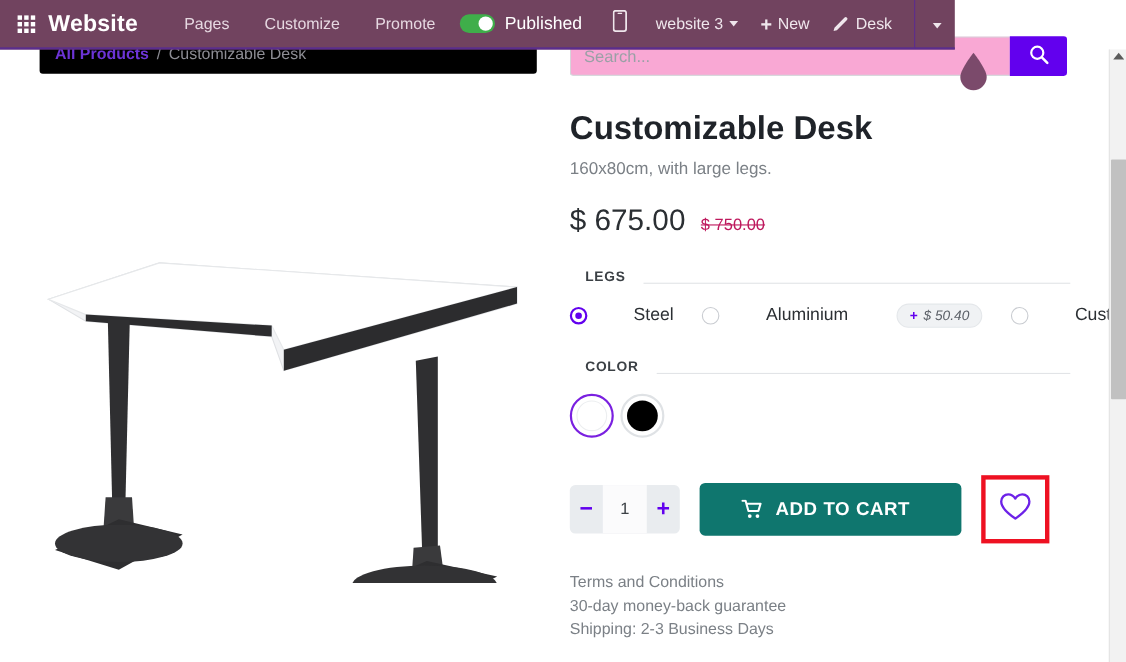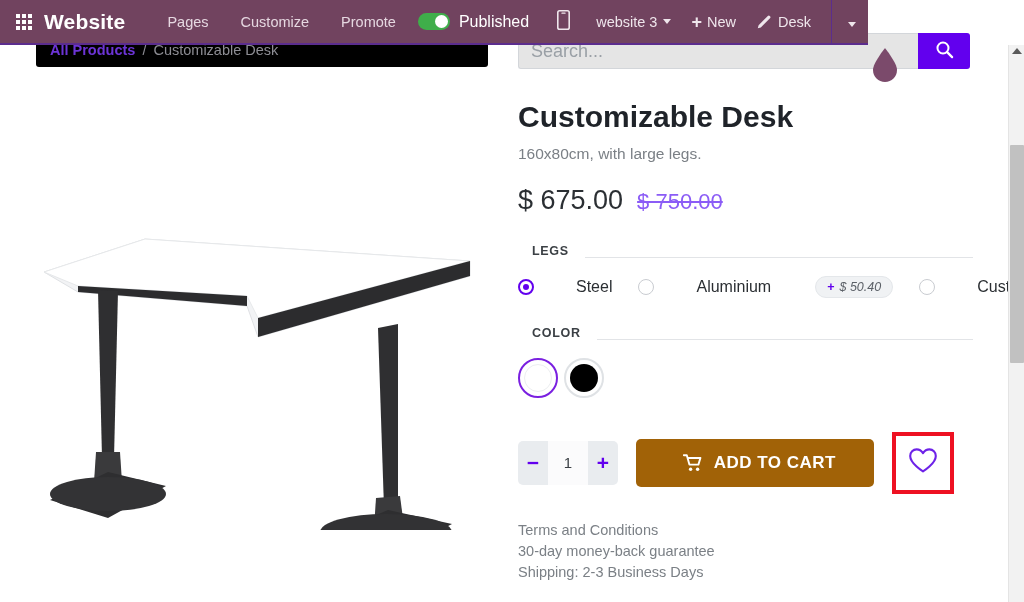--- a/index.html
+++ b/index.html
@@ -74,21 +74,21 @@
   .bc-current { color: #8d8d94; }
 
   
   .search-wrap {
     position: absolute; left: 518px; top: -12px; width: 452px; height: 36px;
     display: flex;
   }
   .search-input {
     flex: 1; border: 1px solid #d3d6da; border-right: none;
     border-radius: 3px 0 0 3px; padding: 0 12px;
-    font-size: 18px; color: #44474c; outline: none; background: #e5e5e5;
+    font-size: 15px; color: #44474c; outline: none; background: #f9a8d4;
     font-family: "Liberation Sans", sans-serif;
   }
   .search-input::placeholder { color: #9aa0a6; }
   .search-btn {
     width: 52px; background: #6200ee; border: none; border-radius: 0 3px 3px 0;
     display: flex; align-items: center; justify-content: center; cursor: pointer;
   }
 
   
   .map-pin {
@@ -104,21 +104,21 @@
 
   
   .detail-col { position: absolute; left: 518px; top: 55px; width: 455px; }
   .product-title {
     font-size: 30px; font-weight: bold; color: #1f2329; margin: 0 0 10px 0; line-height: 1.15;
   }
   .product-subtitle { font-size: 15.5px; color: #7b8086; margin-bottom: 22px; }
   .price-row { display: flex; align-items: baseline; margin-bottom: 28px; }
   .price-now { font-size: 27px; color: #2b2f33; }
   .price-old {
-    font-size: 22px; color: #8b5cf6; text-decoration: line-through; margin-left: 14px;
+    font-size: 15px; color: #be185d; text-decoration: line-through; margin-left: 14px;
   }
 
   .attr-head { display: flex; align-items: flex-end; margin-bottom: 18px; margin-left: 14px; }
   .attr-label {
     font-size: 12.5px; font-weight: bold; letter-spacing: .7px; color: #3b4045;
     text-transform: uppercase; white-space: nowrap;
   }
   .attr-rule { flex: 1; height: 1px; background: #e2e4e7; margin-left: 16px; }
 
   .radio-row { display: flex; align-items: center; margin-bottom: 28px; }
@@ -157,23 +157,23 @@
   .qty-btn {
     width: 30px; height: 44px; display: flex; align-items: center; justify-content: center;
     color: #6200ee; font-size: 21px; font-weight: 700; cursor: pointer; user-select: none;
     background: transparent; border: none; font-family: "Liberation Sans", sans-serif;
   }
   .qty-value {
     width: 40px; height: 44px; background: #fbfbfc; border: none; text-align: center;
     font-size: 15px; color: #3b4045; outline: none; font-family: "Liberation Sans", sans-serif;
   }
   .add-cart-btn {
-    height: 48px; background: #a16207; border: none; border-radius: 5px;
+    height: 48px; background: #0f766e; border: none; border-radius: 5px;
     color: #fff; font-size: 17px; font-weight: bold; letter-spacing: .5px;
-    display: flex; align-items: center; justify-content: flex-end;
+    display: flex; align-items: center; justify-content: flex-start;
     padding: 0 38px; margin-left: 18px; cursor: pointer; flex: 1; max-width: 238px;
     font-family: "Liberation Sans", sans-serif;
   }
   .cart-glyph { margin-right: 11px; display: inline-flex; }
   .wishlist-wrap {
     margin-left: 18px; width: 62px; height: 62px;
     border: 4px solid #ee1122; background: #fff;
     display: flex; align-items: center; justify-content: center; flex: none; cursor: pointer;
   }
 

